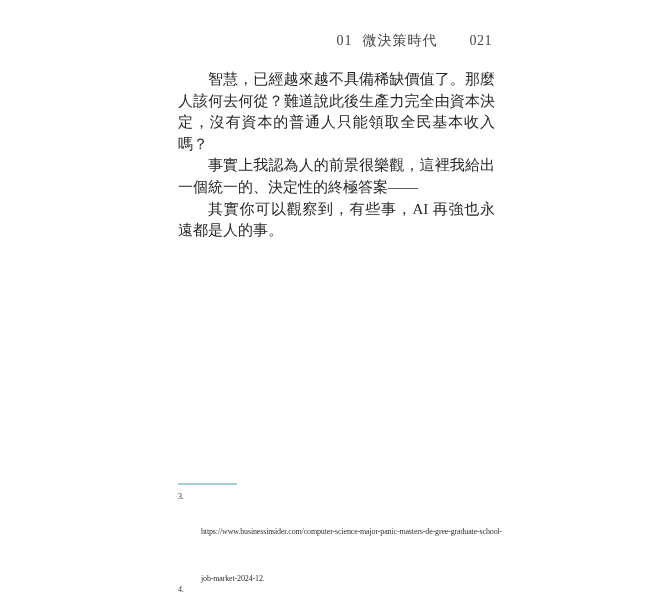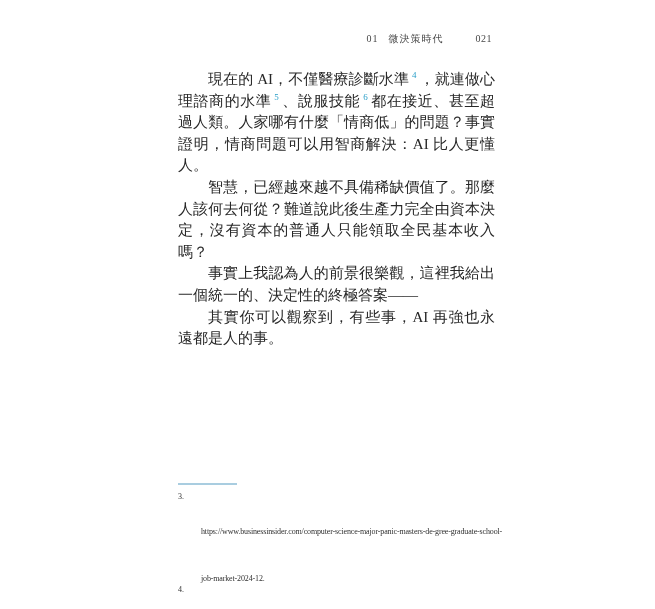--- a/index.html
+++ b/index.html
@@ -12,21 +12,21 @@
     overflow: hidden;
     font-family: "Liberation Serif", "DejaVu Serif", serif;
   }
   
   .running-head {
     position: absolute;
     top: 32px;
     right: 163px;
     display: flex;
     align-items: baseline;
-    font-size: 10px;
+    font-size: 14px;
     color: #474747;
     letter-spacing: 1px;
   }
   .running-head .chap-no { margin-right: 10px; }
   .running-head .page-no { margin-left: 32px; letter-spacing: 0.5px; }
 
   
   .body-text {
     position: absolute;
     left: 178px;
@@ -77,21 +77,20 @@
 
   <div class="running-head">
     <span class="chap-no">01</span>
     <span class="chap-title">微決策時代</span>
     <span class="page-no">021</span>
   </div>
 
   <div class="body-text">
 
 
-    <p><span>現在的 AI，不僅醫療診斷水準</span><sup class="footnote-ref">4</sup><span>，就連做心理諮商的水準</span><sup class="footnote-ref">5</sup><span>、說服技能</span><sup class="footnote-ref">6</sup><span>都在接近、甚至超過人類。人家哪有什麼「情商低」的問題？事實證明，情商問題可以用智商解決：AI 比人更懂人。</span></p>
 
     <p><span>智慧，已經越來越不具備稀缺價值了。那麼人該何去何從？難道說此後生產力完全由資本決定，沒有資本的普通人只能領取全民基本收入嗎？</span></p>
 
     <p><span>事實上我認為人的前景很樂觀，這裡我給出一個統一的、決定性的終極答案——</span></p>
 
 
     <p><span>其實你可以觀察到，有些事，AI 再強也永遠都是人的事。</span></p>
 
 
   </div>

